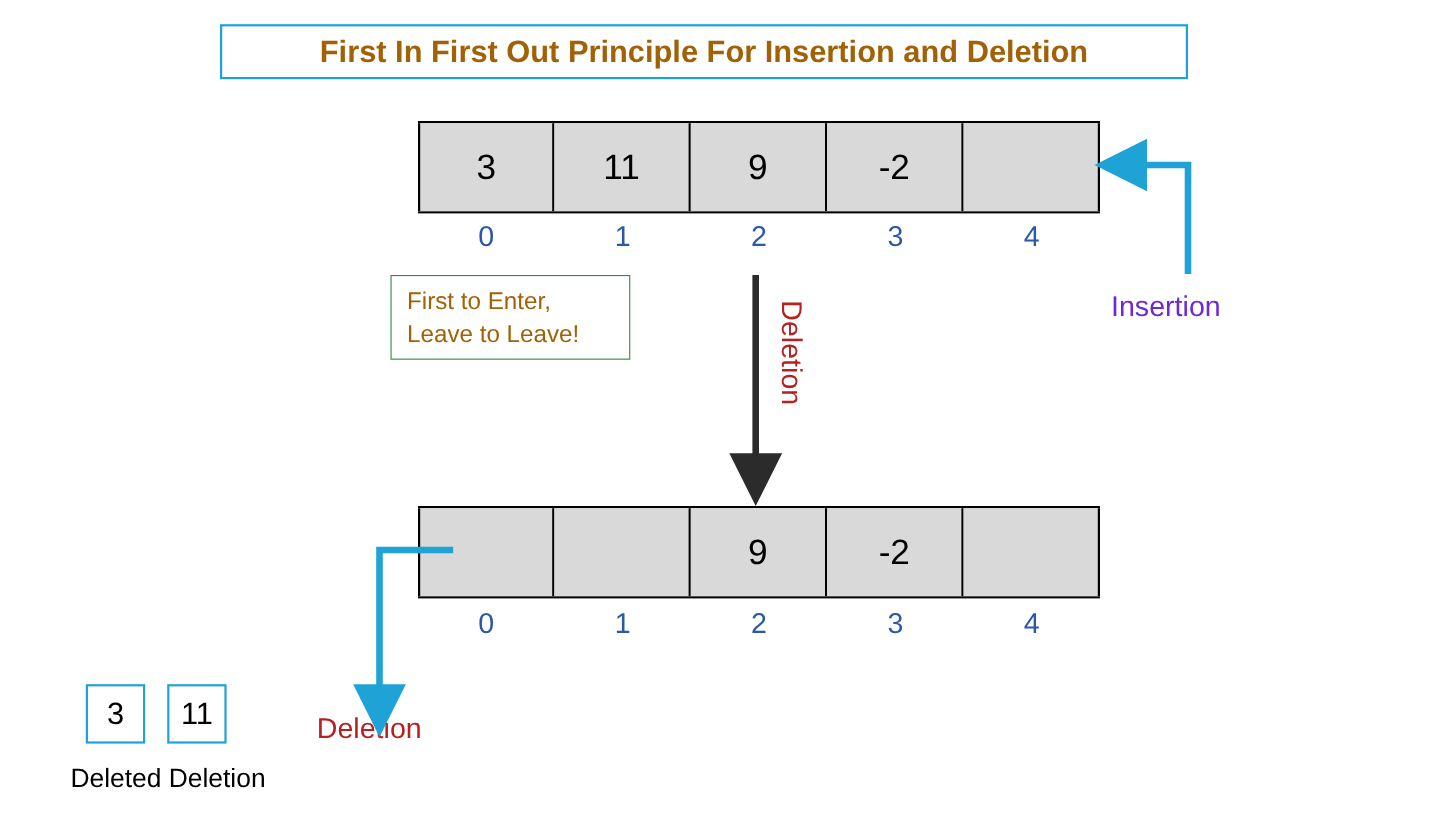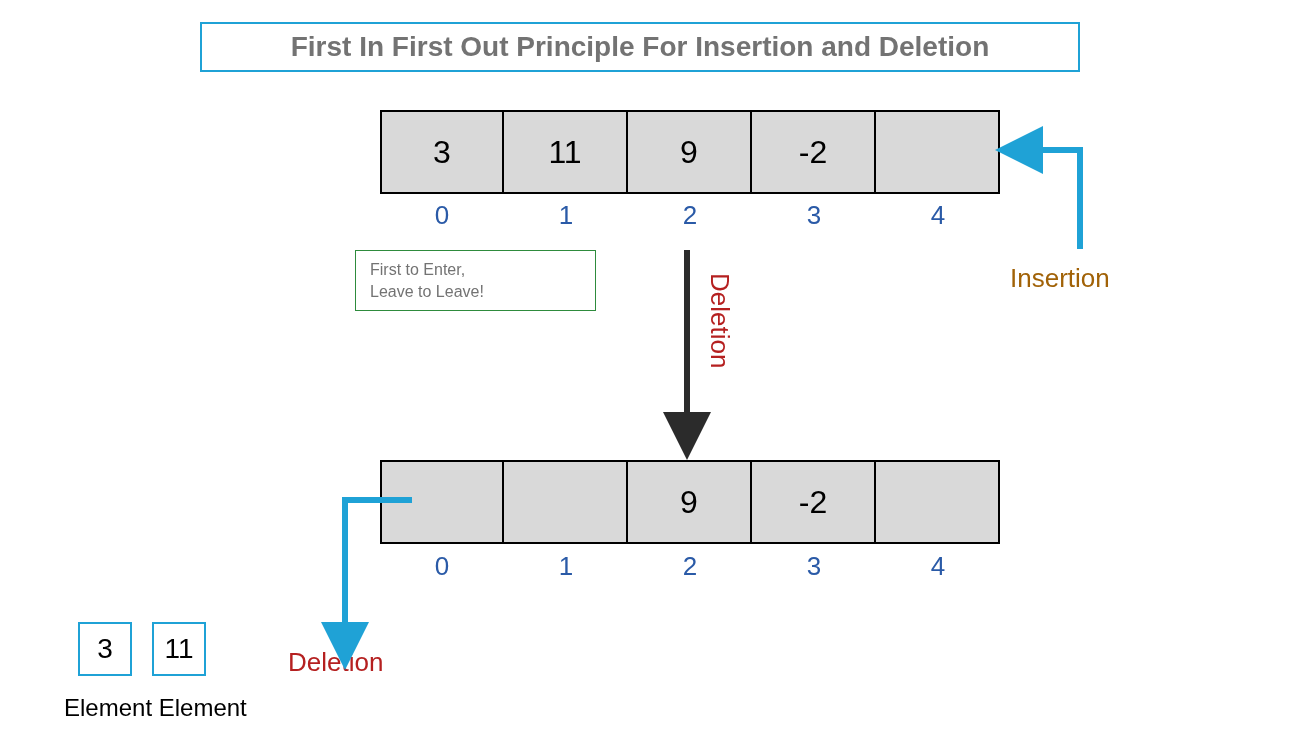--- a/index.html
+++ b/index.html
@@ -17,21 +17,21 @@
     left: 200px;
     top: 22px;
     width: 880px;
     height: 50px;
     border: 2px solid #1fa2d6;
     display: flex;
     align-items: center;
     justify-content: center;
     font-size: 28px;
     font-weight: bold;
-    color: #737373;
+    color: #a16207;
   }
   .queue {
     position: absolute;
     display: flex;
     border-top: 2px solid #000;
     border-bottom: 2px solid #000;
   }
   .cell {
     width: 124px;
     height: 80px;
@@ -51,33 +51,33 @@
   .idx {
     width: 124px;
     text-align: center;
     font-size: 26px;
     color: #2a5aa7;
   }
   .fifo-note {
     position: absolute;
     left: 355px;
     top: 250px;
-    width: 241px;
+    width: 218px;
     padding: 8px 14px;
     border: 1.5px solid #2e8b3d;
-    color: #737373;
-    font-size: 16px;
+    color: #a16207;
+    font-size: 22px;
     line-height: 1.35;
   }
   .label-insertion {
     position: absolute;
     left: 1010px;
     top: 263px;
     font-size: 26px;
-    color: #a16207;
+    color: #6d28d9;
   }
   .label-deletion-v {
     position: absolute;
     left: 704px;
     top: 273px;
     font-size: 26px;
     color: #b52020;
     writing-mode: vertical-rl;
     text-orientation: mixed;
   }
@@ -153,21 +153,21 @@
   <div class="idx">1</div>
   <div class="idx">2</div>
   <div class="idx">3</div>
   <div class="idx">4</div>
 </div>
 
 <div class="label-deletion-b">Deletion</div>
 
 <div class="deleted-box" style="left:78px; top:622px;">3</div>
 <div class="deleted-box" style="left:152px; top:622px;">11</div>
-<div class="deleted-label">Element Element</div>
+<div class="deleted-label">Deleted Deletion</div>
 
 <svg class="overlay">
   <defs>
     <marker id="arrow-cyan" markerWidth="12" markerHeight="12" refX="3" refY="4" orient="auto" markerUnits="strokeWidth">
       <path d="M0,0 L8,4 L0,8 Z" fill="#1fa2d6"></path>
     </marker>
     <marker id="arrow-black" markerWidth="12" markerHeight="12" refX="3" refY="4" orient="auto" markerUnits="strokeWidth">
       <path d="M0,0 L8,4 L0,8 Z" fill="#2b2b2b"></path>
     </marker>
   </defs>

